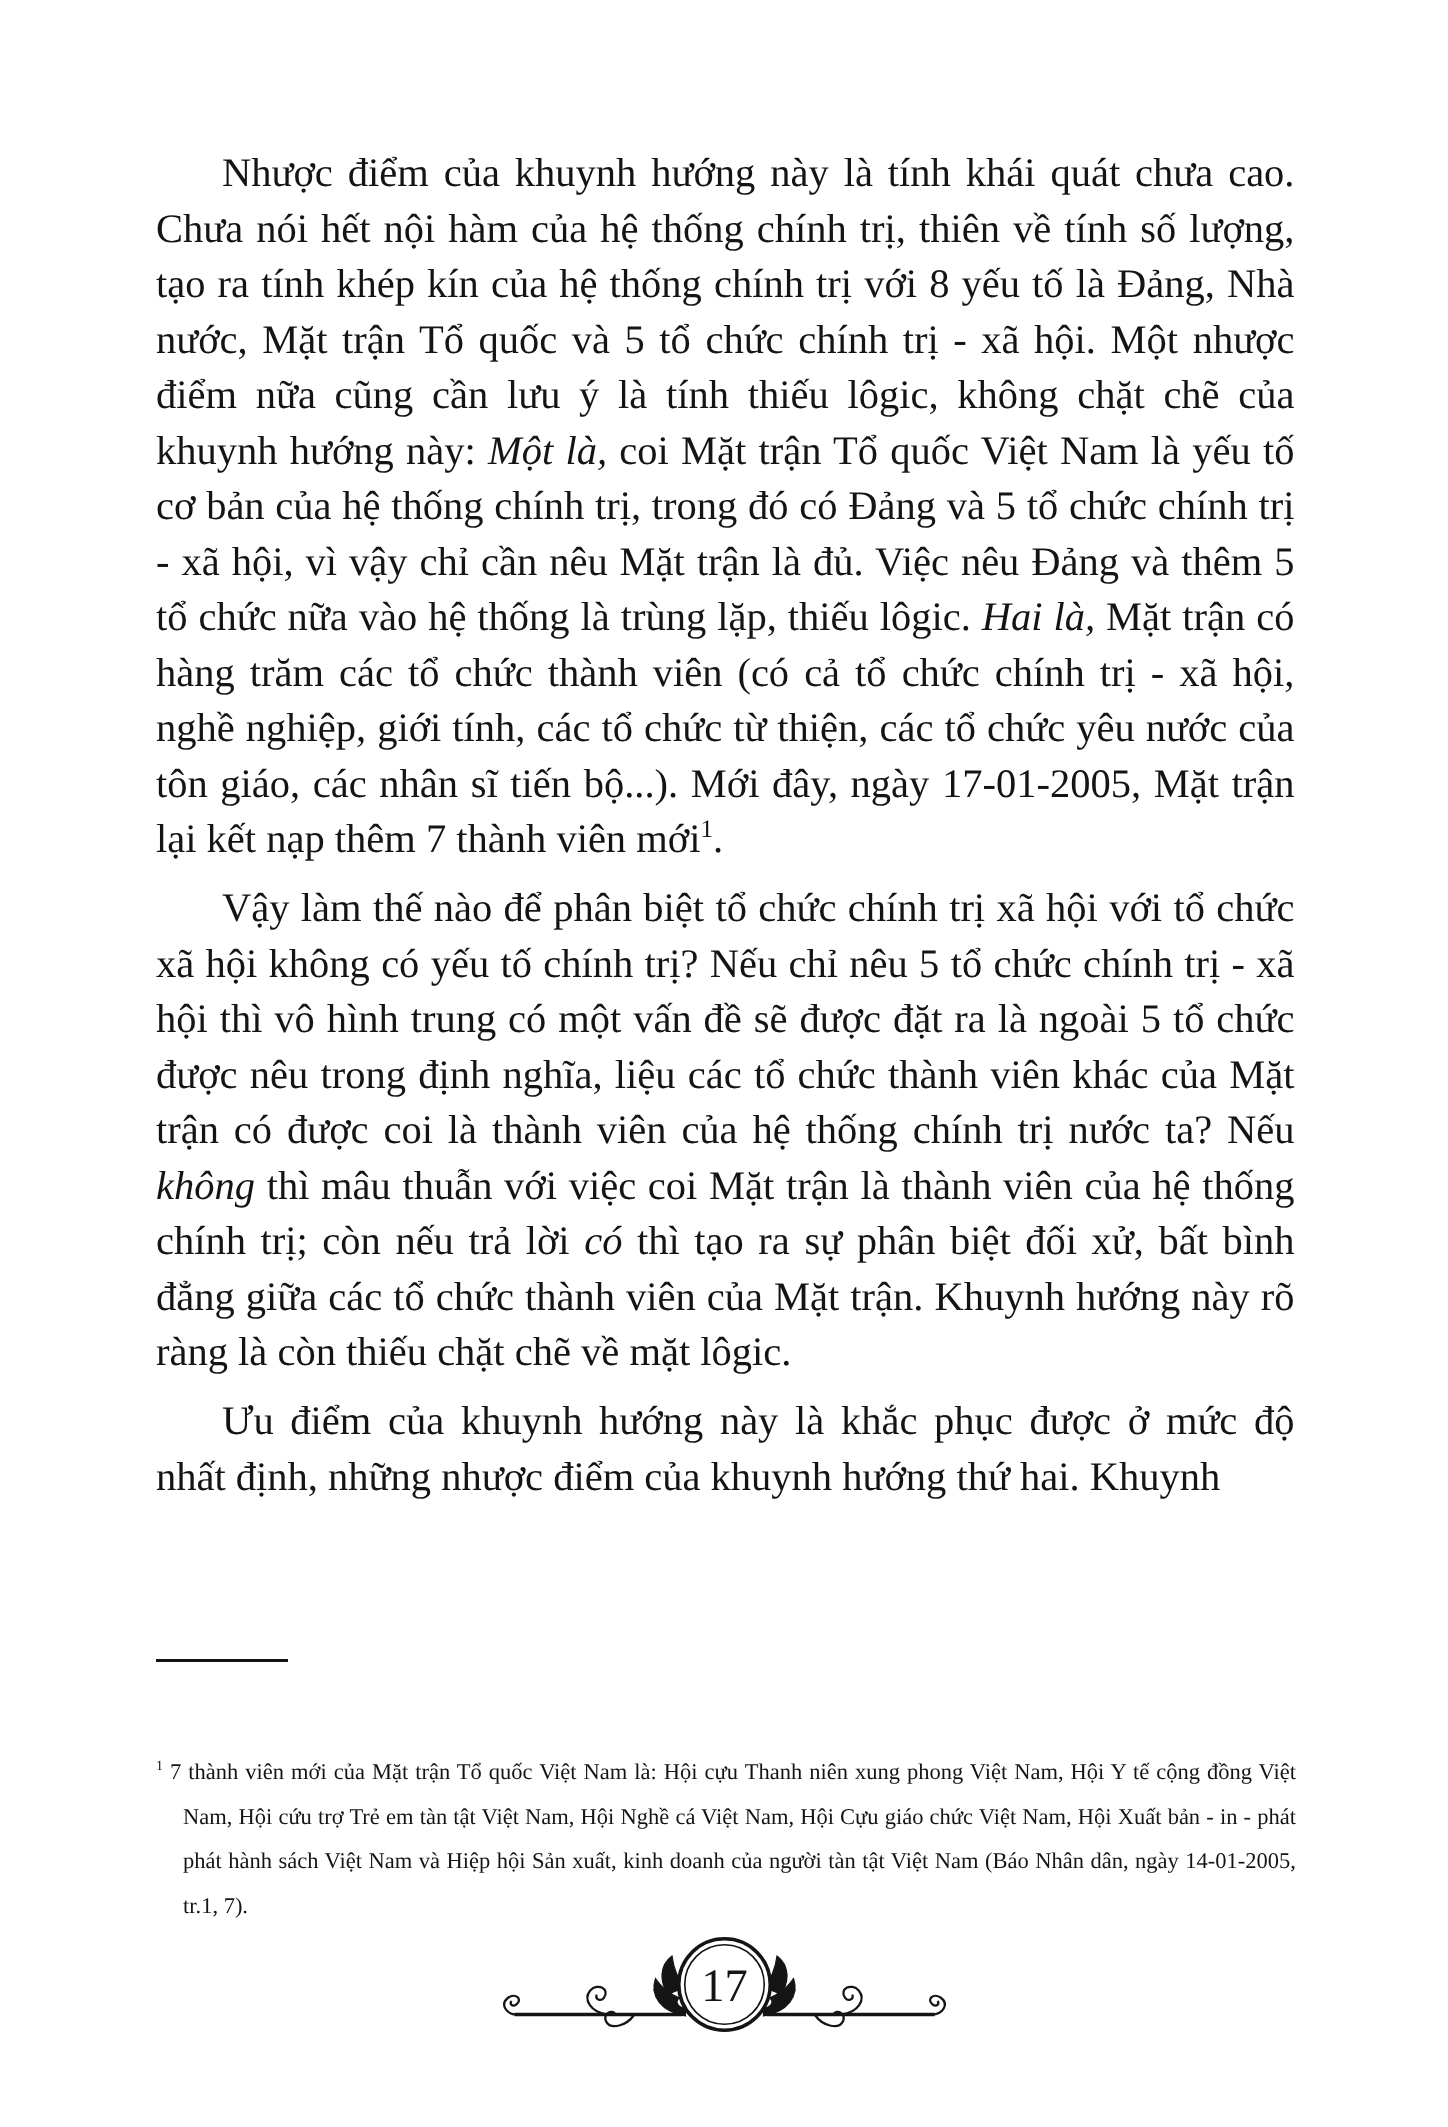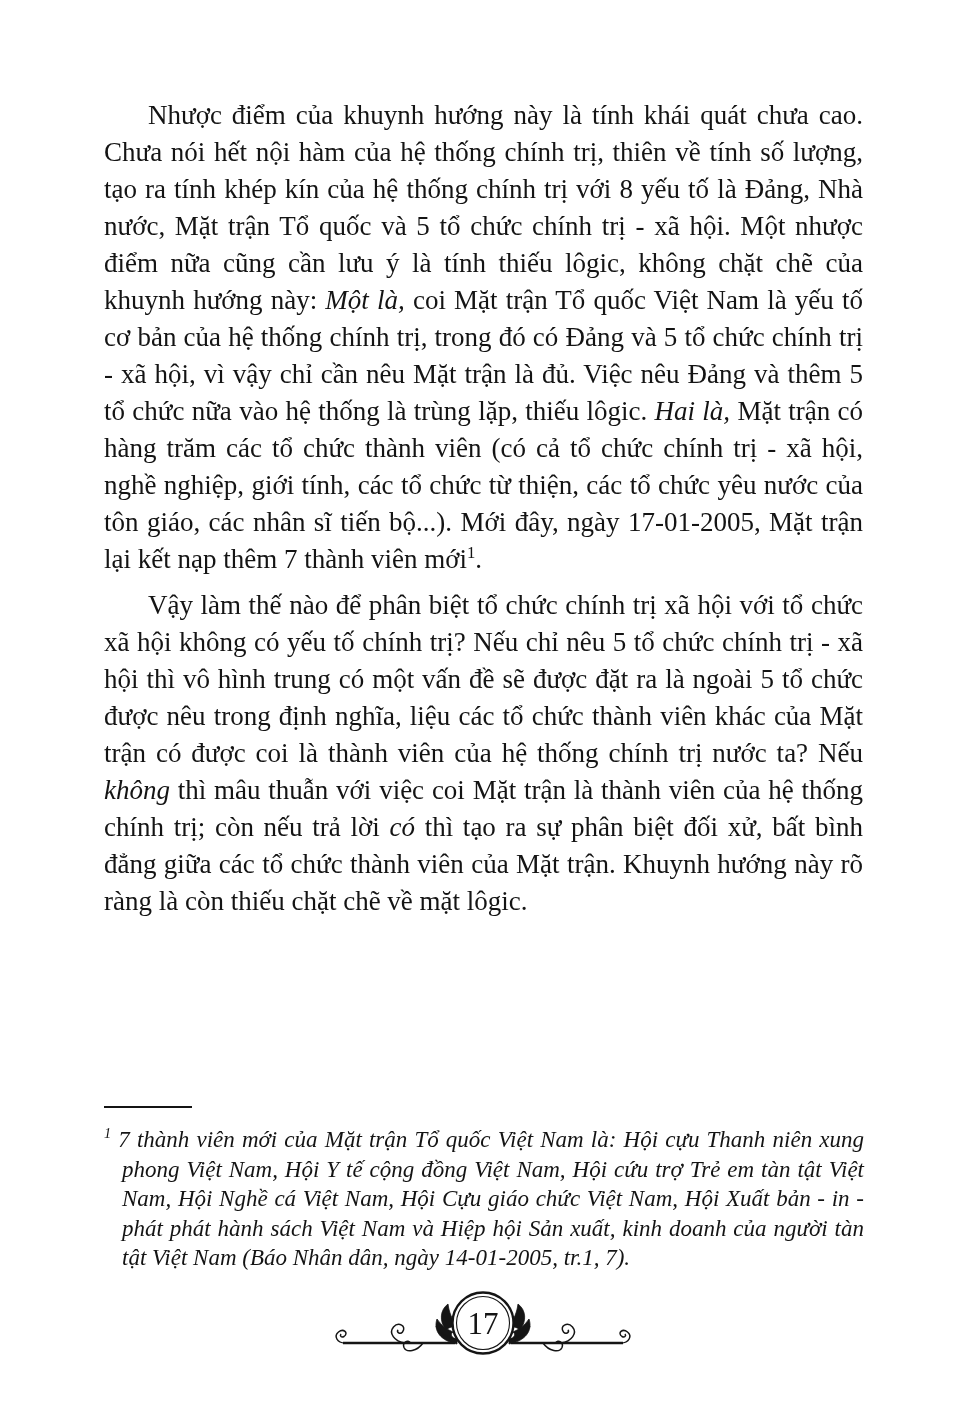--- a/index.html
+++ b/index.html
@@ -42,26 +42,25 @@
     position: absolute;
     left: 104px;
     top: 1106px;
     width: 88px;
     height: 0;
     border-top: 2px solid var(--ink, #141414);
   }
   .footnote {
     position: absolute;
     left: 104px;
-    top: 1125px;
+    top: 1168px;
     width: 760px;
-    font-size: 23px;
+    font-size: 15px;
     line-height: 29.5px;
     text-align: justify;
-    font-style: italic;
   }
   .footnote p {
     margin: 0;
     padding-left: 18px;
     text-indent: -18px;
   }
   .footer-ornament {
     position: absolute;
     left: 483px;
     top: 1277px;
@@ -69,20 +68,21 @@
   }
 </style>
 </head>
 <body>
 
 <div class="page">
 
   <main class="body-text">
       <p><span>Nhược điểm của khuynh hướng này là tính khái quát chưa cao. Chưa nói hết nội hàm của hệ thống chính trị, thiên về tính số lượng, tạo ra tính khép kín của hệ thống chính trị với 8 yếu tố là Đảng, Nhà nước, Mặt trận Tổ quốc và 5 tổ chức chính trị - xã hội. Một nhược điểm nữa cũng cần lưu ý là tính thiếu lôgic, không chặt chẽ của khuynh hướng này: </span><em>Một là,</em><span> coi Mặt trận Tổ quốc Việt Nam là yếu tố cơ bản của hệ thống chính trị, trong đó có Đảng và 5 tổ chức chính trị - xã hội, vì vậy chỉ cần nêu Mặt trận là đủ. Việc nêu Đảng và thêm 5 tổ chức nữa vào hệ thống là trùng lặp, thiếu lôgic. </span><em>Hai là,</em><span> Mặt trận có hàng trăm các tổ chức thành viên (có cả tổ chức chính trị - xã hội, nghề nghiệp, giới tính, các tổ chức từ thiện, các tổ chức yêu nước của tôn giáo, các nhân sĩ tiến bộ...). Mới đây, ngày 17-01-2005, Mặt trận lại kết nạp thêm 7 thành viên mới</span><sup>1</sup><span>.</span></p>
       <p><span>Vậy làm thế nào để phân biệt tổ chức chính trị xã hội với tổ chức xã hội không có yếu tố chính trị? Nếu chỉ nêu 5 tổ chức chính trị - xã hội thì vô hình trung có một vấn đề sẽ được đặt ra là ngoài 5 tổ chức được nêu trong định nghĩa, liệu các tổ chức thành viên khác của Mặt trận có được coi là thành viên của hệ thống chính trị nước ta? Nếu </span><em>không</em><span> thì mâu thuẫn với việc coi Mặt trận là thành viên của hệ thống chính trị; còn nếu trả lời </span><em>có</em><span> thì tạo ra sự phân biệt đối xử, bất bình đẳng giữa các tổ chức thành viên của Mặt trận. Khuynh hướng này rõ ràng là còn thiếu chặt chẽ về mặt lôgic.</span></p>
+      <p><span>Ưu điểm của khuynh hướng này là khắc phục được ở mức độ nhất định, những nhược điểm của khuynh hướng thứ hai. Khuynh</span></p>
     </main>
 
   <div class="footnote-rule"></div>
 
   <div class="footnote">
     <p><sup>1</sup><span> 7 thành viên mới của Mặt trận Tổ quốc Việt Nam là: Hội cựu Thanh niên xung phong Việt Nam, Hội Y tế cộng đồng Việt Nam, Hội cứu trợ Trẻ em tàn tật Việt Nam, Hội Nghề cá Việt Nam, Hội Cựu giáo chức Việt Nam, Hội Xuất bản - in - phát phát hành sách Việt Nam và Hiệp hội Sản xuất, kinh doanh của người tàn tật Việt Nam (Báo Nhân dân, ngày 14-01-2005, tr.1, 7).</span></p>
   </div>
 
   <div class="footer-ornament">
     <svg width="300" height="104" viewBox="0 0 300 104" aria-hidden="true">

